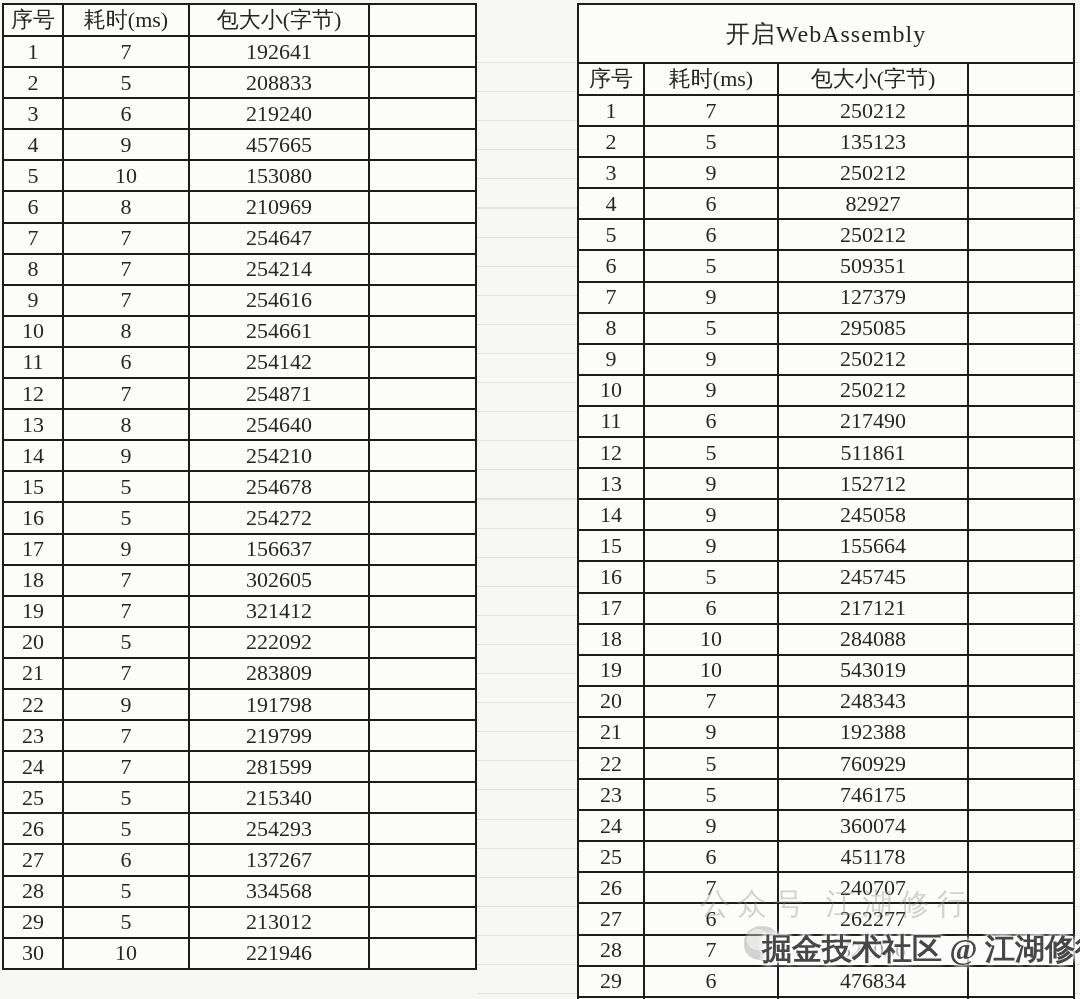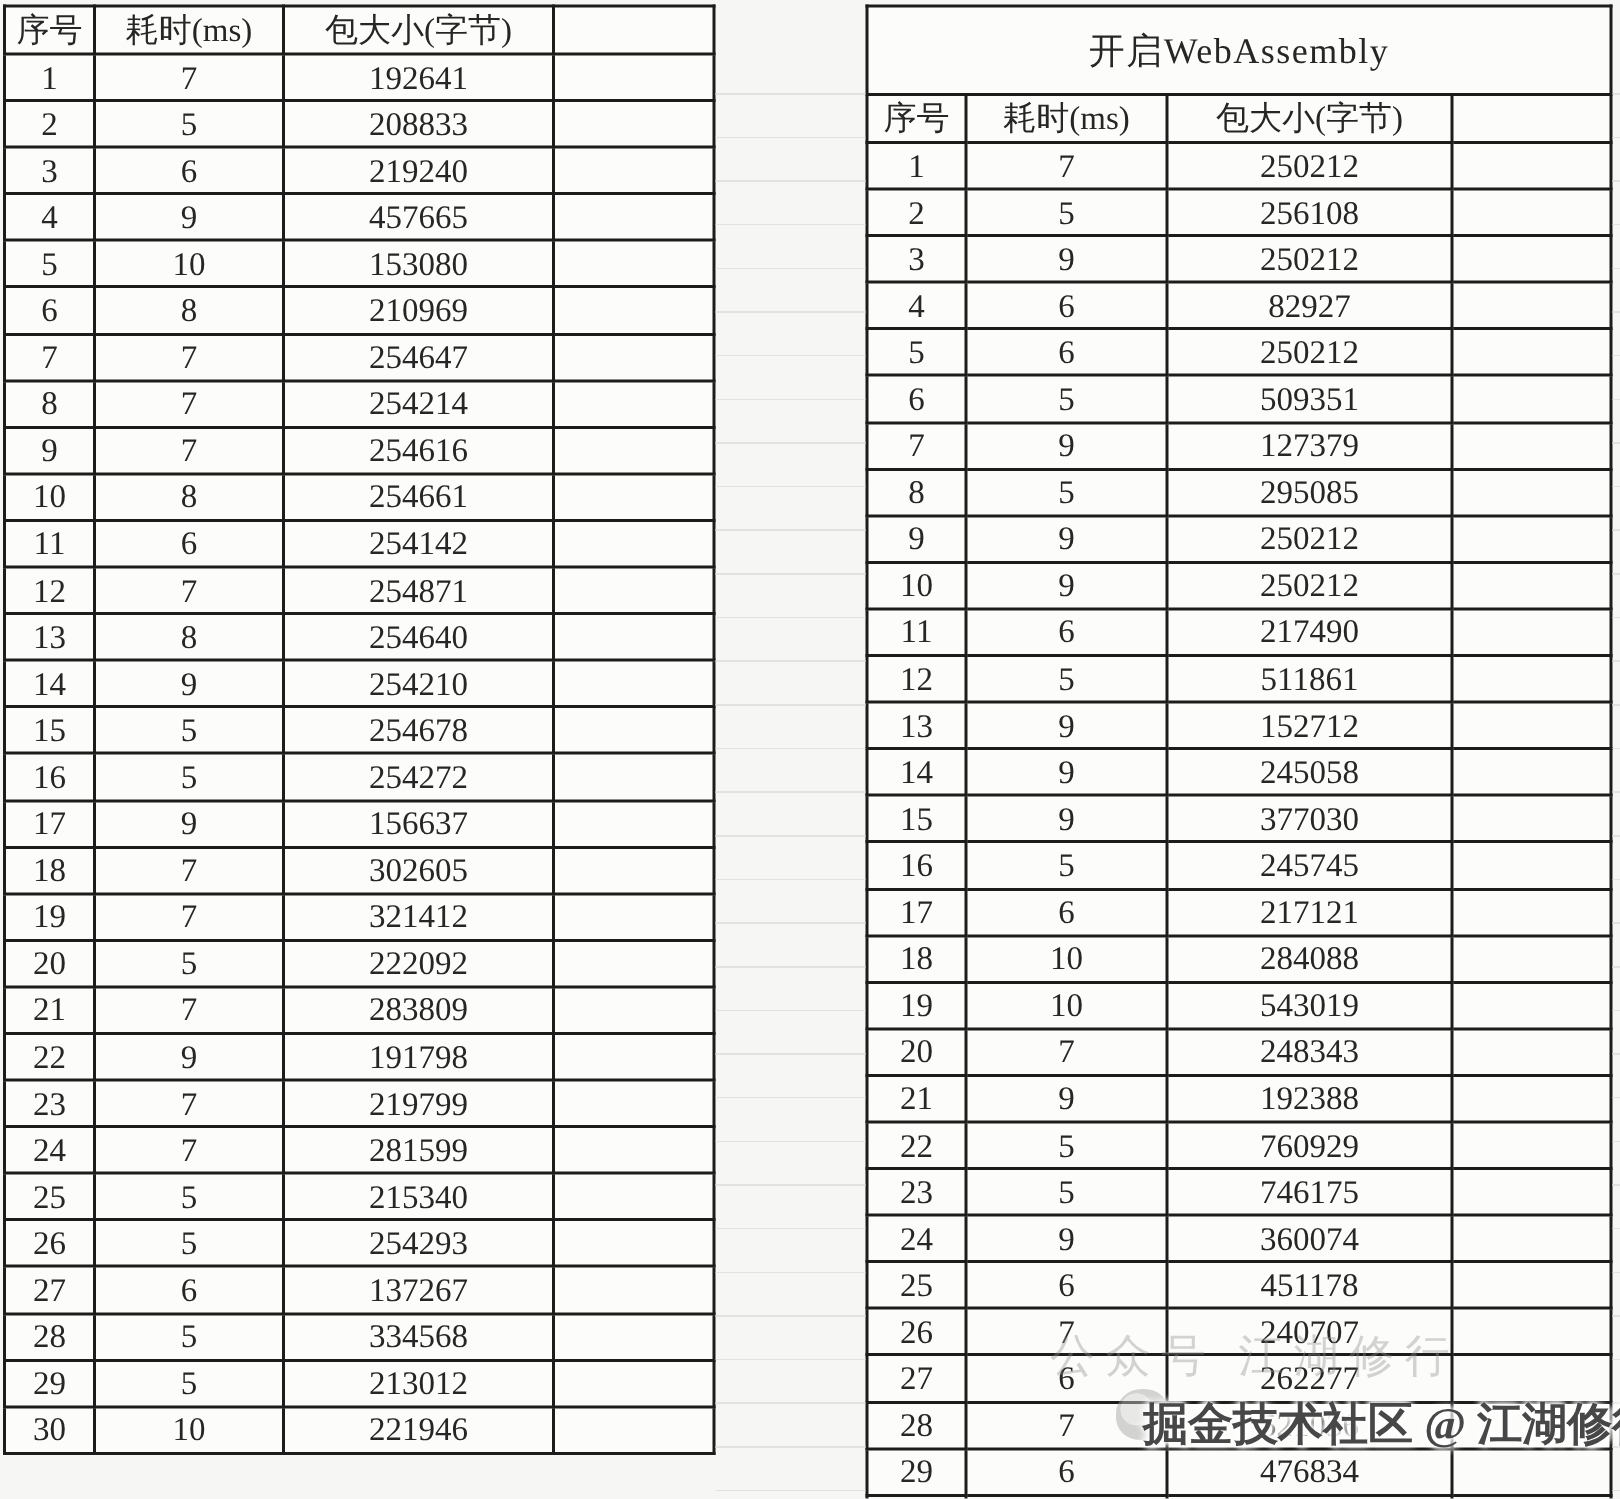--- a/index.html
+++ b/index.html
@@ -279,21 +279,21 @@
   <tbody>
       <tr>
         <td>1</td>
         <td>7</td>
         <td>250212</td>
         <td></td>
       </tr>
       <tr>
         <td>2</td>
         <td>5</td>
-        <td>256108</td>
+        <td>135123</td>
         <td></td>
       </tr>
       <tr>
         <td>3</td>
         <td>9</td>
         <td>250212</td>
         <td></td>
       </tr>
       <tr>
         <td>4</td>
@@ -357,21 +357,21 @@
       </tr>
       <tr>
         <td>14</td>
         <td>9</td>
         <td>245058</td>
         <td></td>
       </tr>
       <tr>
         <td>15</td>
         <td>9</td>
-        <td>377030</td>
+        <td>155664</td>
         <td></td>
       </tr>
       <tr>
         <td>16</td>
         <td>5</td>
         <td>245745</td>
         <td></td>
       </tr>
       <tr>
         <td>17</td>

